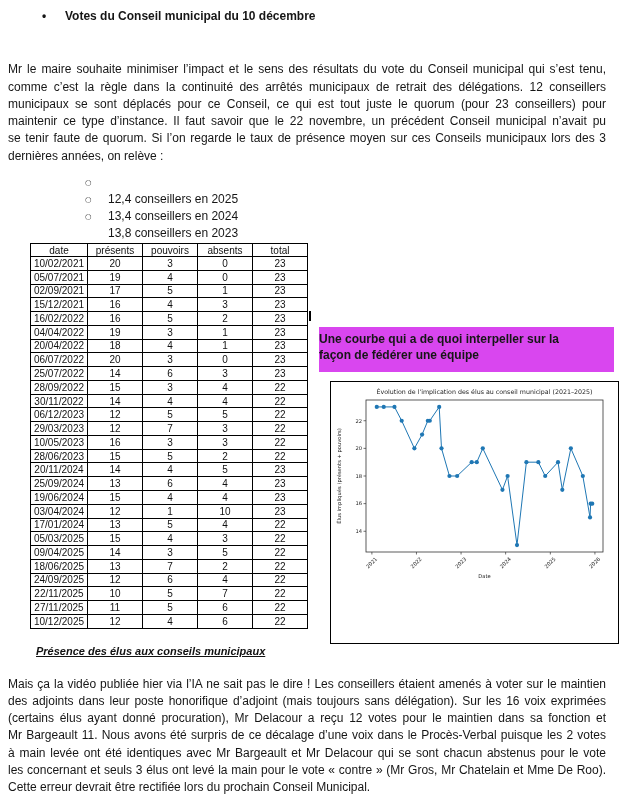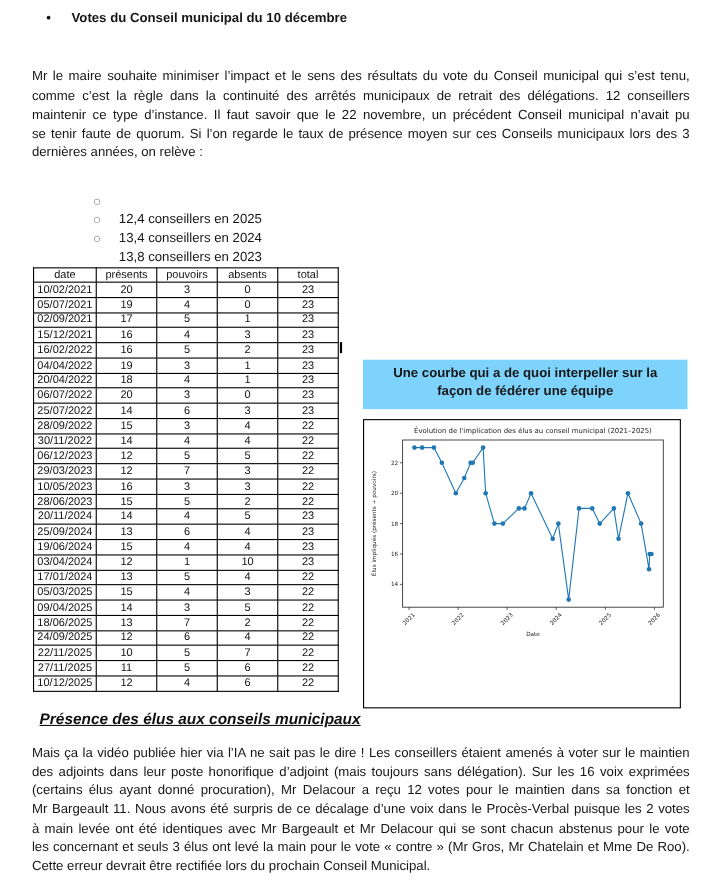--- a/index.html
+++ b/index.html
@@ -9,48 +9,48 @@
     font-family:"Liberation Sans", sans-serif;
   }
   .abs { position:absolute; }
 
   
   .heading { left:0; top:8px; width:638px; height:17px; line-height:17px; font-size:12px; font-weight:bold; }
   .heading .bullet { position:absolute; left:42px; top:0; }
   .heading .title { position:absolute; left:65px; top:0; white-space:nowrap; }
 
   
-  .para { left:29px; width:598px; font-size:12px; line-height:17.3px; }
+  .para { left:8px; width:598px; font-size:12px; line-height:17.3px; }
   .para .ln { height:17.3px; text-align:justify; text-align-last:justify; }
   .para .ln.last { text-align:right; text-align-last:left; }
   .b { font-weight:normal; }
   .intro { top:61.3px; }
   .conclusion { top:675.5px; }
 
   
   .avg { left:0; top:173.5px; width:638px; margin:0; padding:0; list-style:none; }
   .avg li { position:relative; height:17px; line-height:17px; font-size:12px; }
   .avg .circ { position:absolute; left:85px; top:0; font-family:"DejaVu Sans", sans-serif; font-size:7.5px; color:#444; }
   .avg .txt { position:absolute; left:108px; top:17px; font-weight:normal; white-space:nowrap; }
 
   
   .tbl { left:30px; top:243px; width:277px; border-collapse:collapse; table-layout:fixed;
          font-family:"Liberation Sans", sans-serif; font-size:10px; color:#111; }
   .tbl th, .tbl td { border:1px solid #000; padding:0; text-align:center; line-height:11px; font-weight:normal; }
   .tbl thead tr { height:13px; }
   .tbl tbody tr { height:13.78px; }
   .tbl col.c-date { width:57px; }
   .tbl col.c-num { width:55px; }
-  .tbl-caption { left:36px; top:645px; font-size:14px; font-weight:bold; font-style:italic; text-decoration:underline; white-space:nowrap; color:#111; }
+  .tbl-caption { left:36px; top:645px; font-size:11px; font-weight:bold; font-style:italic; text-decoration:underline; white-space:nowrap; color:#111; }
 
   .cursor-mark { left:309px; top:311px; width:1.6px; height:10px; background:#000; }
 
   
-  .chart-caption { left:330px; top:327px; width:295px; height:45px; background:#7dd3fc;
-                   font-size:12px; font-weight:bold; text-align:center; line-height:16.5px; }
+  .chart-caption { left:319px; top:327px; width:295px; height:45px; background:#d946ef;
+                   font-size:12px; font-weight:bold; line-height:16.5px; }
   .chart-caption .cl { height:16.5px; }
   .chart-caption .first { margin-top:3.8px; }
 
   
   .chart-frame { left:330px; top:381px; width:289px; height:263px; box-sizing:border-box;
                  border:1px solid #000; background:#fff; }
   .chart-frame svg { position:absolute; left:0; top:0; }
   .chart-frame text { font-family:"DejaVu Sans", sans-serif; fill:#222; }
 </style>
 </head>
@@ -60,20 +60,23 @@
   <span class="bullet">•</span>
   <span class="title">Votes du Conseil municipal du 10 décembre</span>
 </div>
 
 <div class="abs para intro">
   <div class="ln">
     <span>Mr le maire souhaite minimiser l’impact et le sens des résultats du vote du Conseil municipal qui s’est tenu,</span>
   </div>
   <div class="ln">
     <span>comme c’est la règle dans la continuité des arrêtés municipaux de retrait des délégations. </span><span class="b">12 conseillers</span>
+  </div>
+  <div class="ln">
+    <span class="b">municipaux se sont déplacés pour ce Conseil</span><span>, ce qui est tout juste le quorum (pour 23 conseillers) pour</span>
   </div>
   <div class="ln">
     <span>maintenir ce type d’instance. Il faut savoir que </span><span class="b">le 22 novembre, un précédent Conseil municipal n’avait pu</span>
   </div>
   <div class="ln">
     <span class="b">se tenir faute de quorum.</span><span> Si l’on regarde le taux de présence moyen sur ces Conseils municipaux lors des 3</span>
   </div>
   <div class="ln last">
     <span>dernières années, on relève :</span>
   </div>

